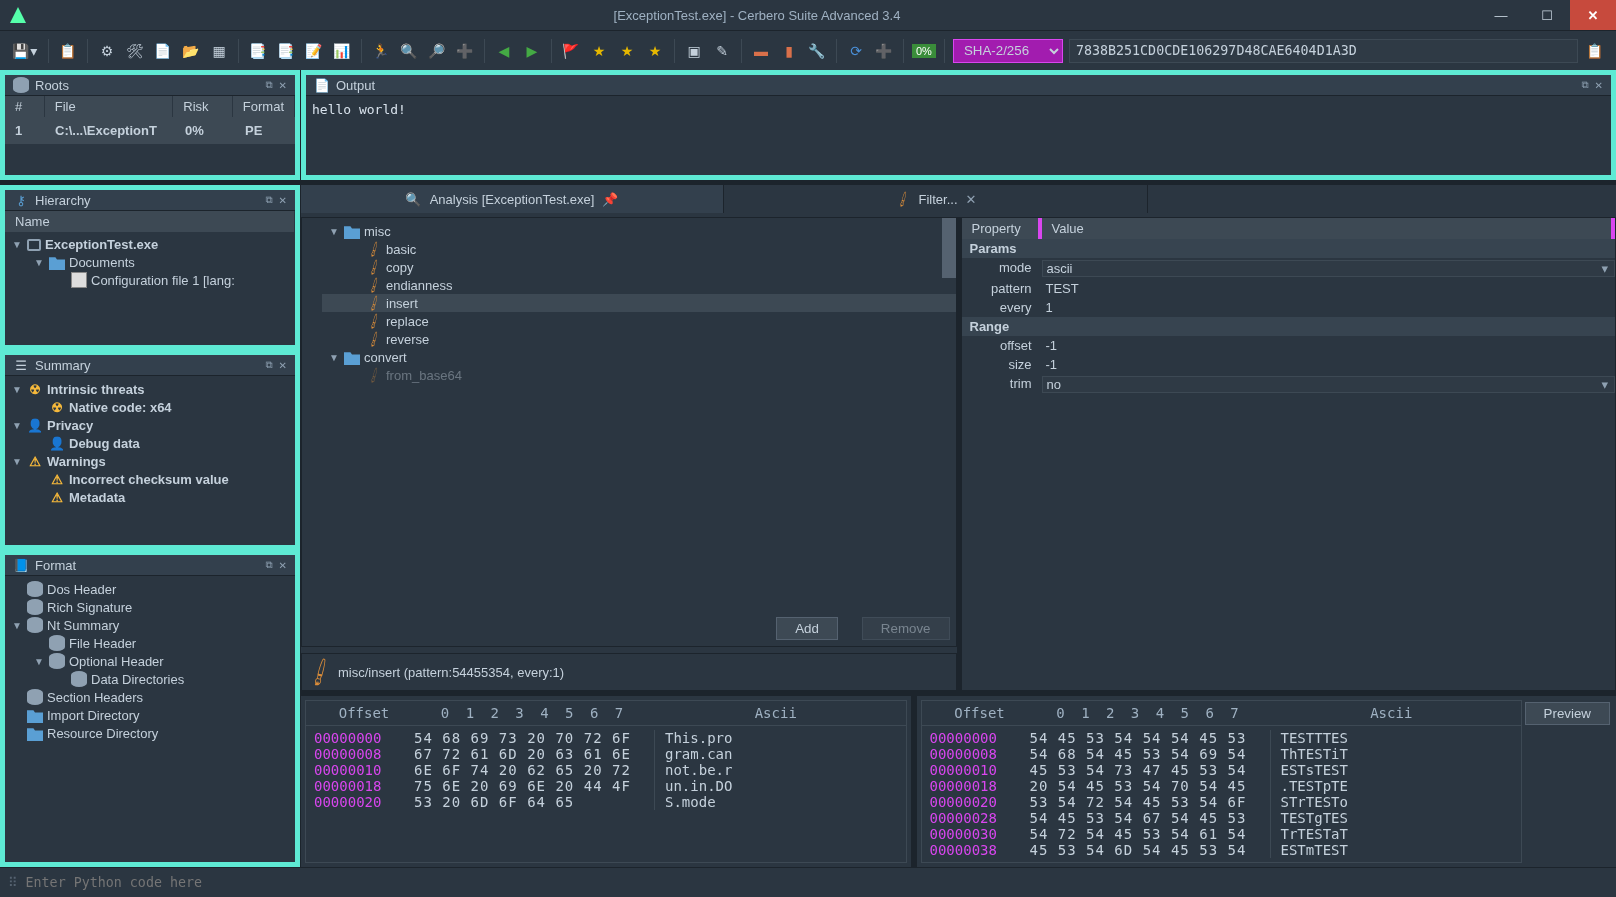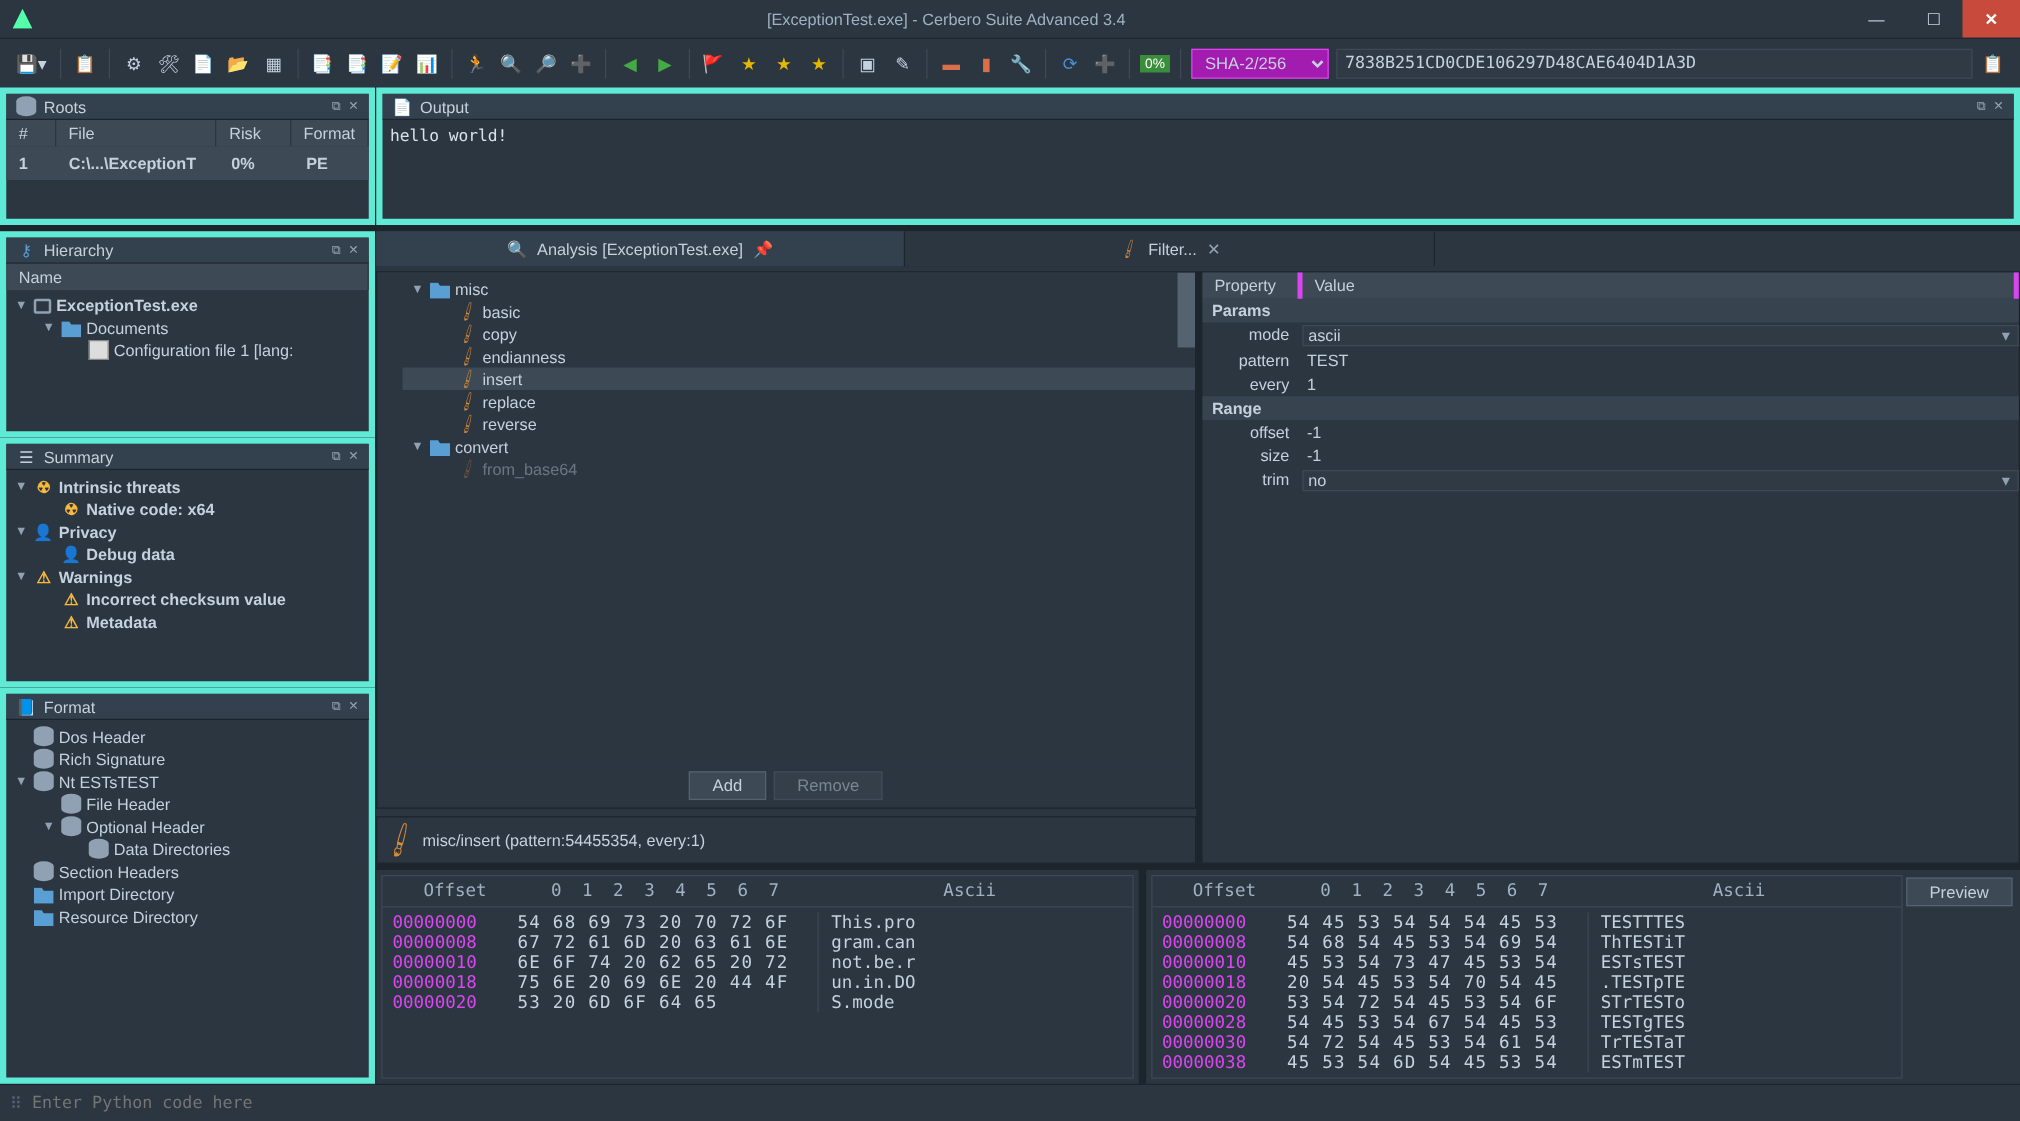--- a/index.html
+++ b/index.html
@@ -42,21 +42,21 @@
 .i-brush { color:#d98c3a; transform:rotate(-30deg); font-size:11px; }
 .i-mon { border:2px solid #8fa1b2; border-radius:2px; width:14px; height:12px; }
 .output { font-family:monospace; padding:6px; color:#d8e2ec; }
 .tabbar { display:flex; background:#2b3641; height:28px; }
 .tab { padding:4px 16px; display:flex; align-items:center; gap:8px; background:#33404d; border-right:1px solid #1c242c; flex:1; justify-content:center;}
 .tab.active { background:#2b3641; }
 .tab .closex { color:#8fa1b2; cursor:pointer; }
 .filter-body { display:grid; grid-template-columns:1fr 4px 1fr; height:100%; }
 .filter-left { display:flex; flex-direction:column; border:1px solid #1c242c; }
 .filter-tree-wrap { flex:1; overflow:hidden; background:#2b3641; position:relative; }
-.filter-btns { display:flex; gap:6px; justify-content:center; padding:6px; }
+.filter-btns { display:flex; gap:24px; justify-content:flex-end; padding:6px; }
 .btn { background:#3d4954; border:1px solid #556270; color:#c5d1dc; padding:3px 18px; cursor:pointer; }
 .btn.disabled { opacity:.5; }
 .filter-applied { display:flex; align-items:center; gap:10px; padding:10px; border:1px solid #1c242c; margin-top:6px; }
 .filter-right { border:1px solid #1c242c; }
 .prop-head { display:flex; background:#3d4954; }
 .prop-head > div { padding:3px 10px; border-right:4px solid #d946ef; }
 .prop-sect { background:#374450; padding:2px 8px; font-weight:bold; }
 .prop-row { display:flex; padding:2px 0; }
 .prop-row .pk { width:80px; text-align:right; padding-right:10px; }
 .prop-row .pv { flex:1; padding-left:4px; }
@@ -268,21 +268,21 @@
             <span>Dos Header</span>
           </div>
           <div class="tree-item" style="padding-left: 6px;">
             <span class="caret"></span>
             <span class="icon i-db"></span>
             <span>Rich Signature</span>
           </div>
           <div class="tree-item" style="padding-left: 6px;">
             <span class="caret">▼</span>
             <span class="icon i-db"></span>
-            <span>Nt ESTsTEST</span>
+            <span>Nt Summary</span>
           </div>
           <div class="tree-item" style="padding-left: 28px;">
             <span class="caret"></span>
             <span class="icon i-db"></span>
             <span>File Header</span>
           </div>
           <div class="tree-item" style="padding-left: 28px;">
             <span class="caret">▼</span>
             <span class="icon i-db"></span>
             <span>Optional Header</span>

